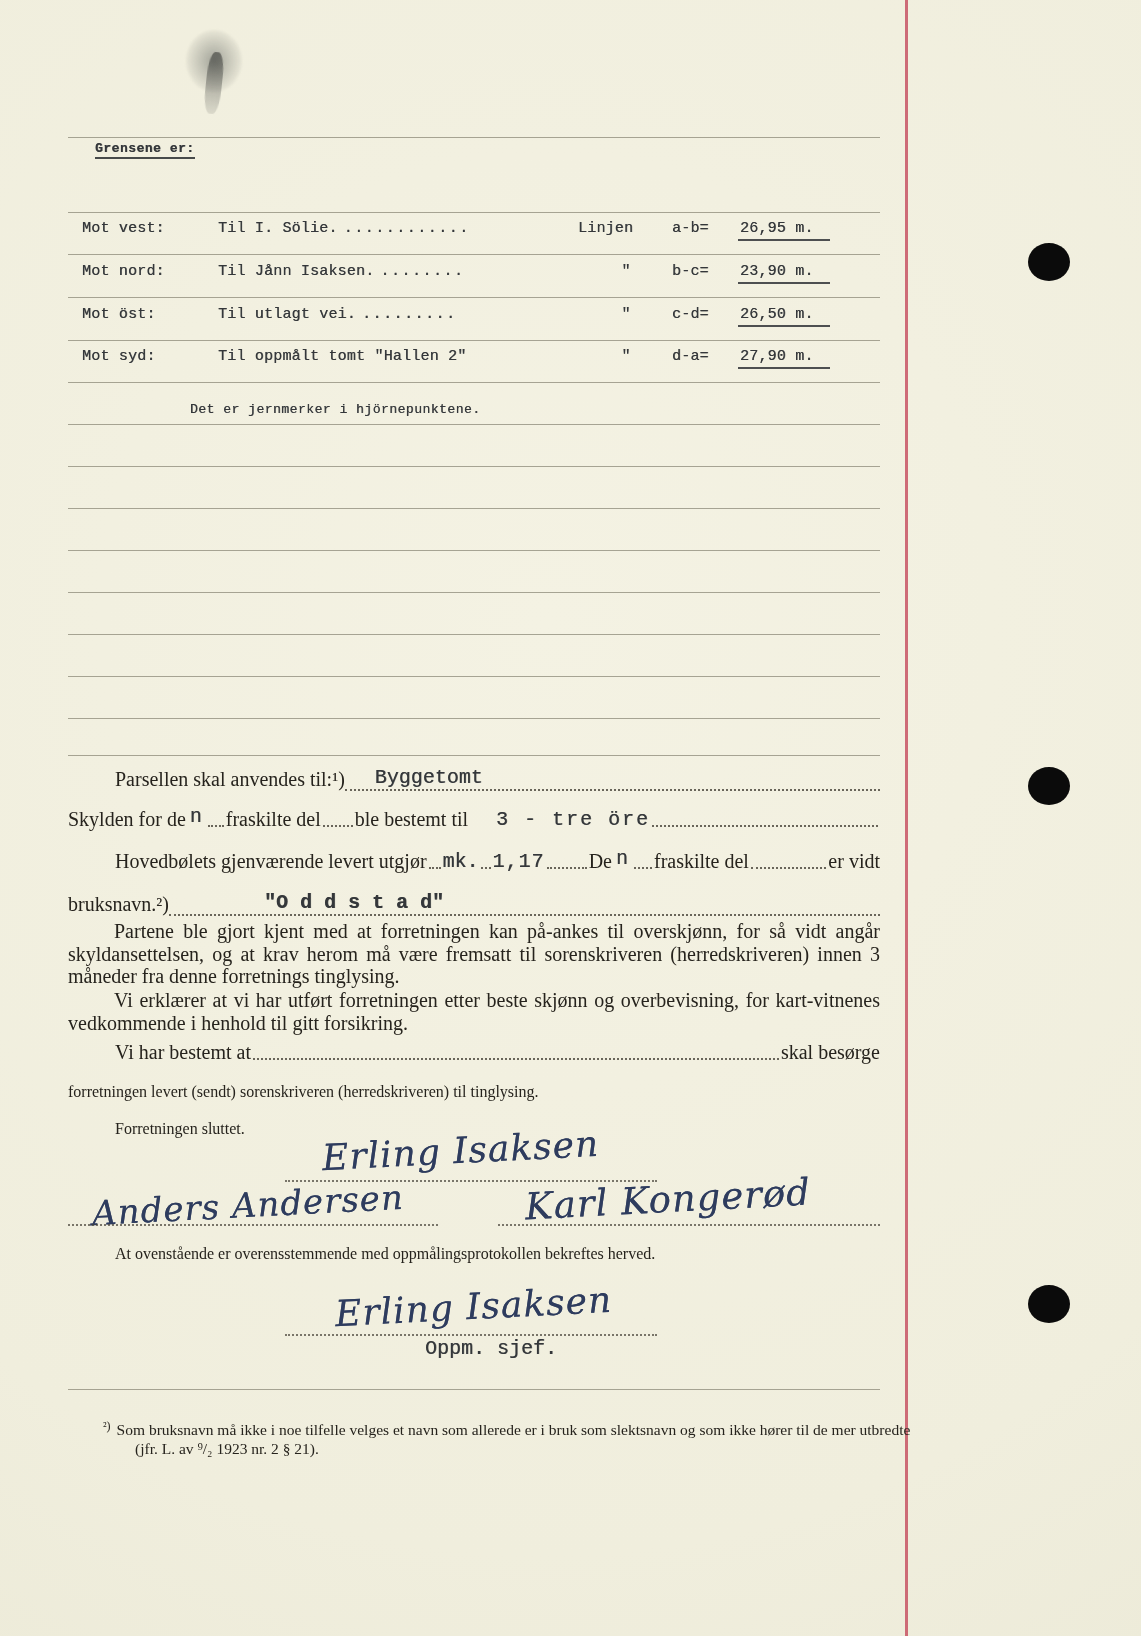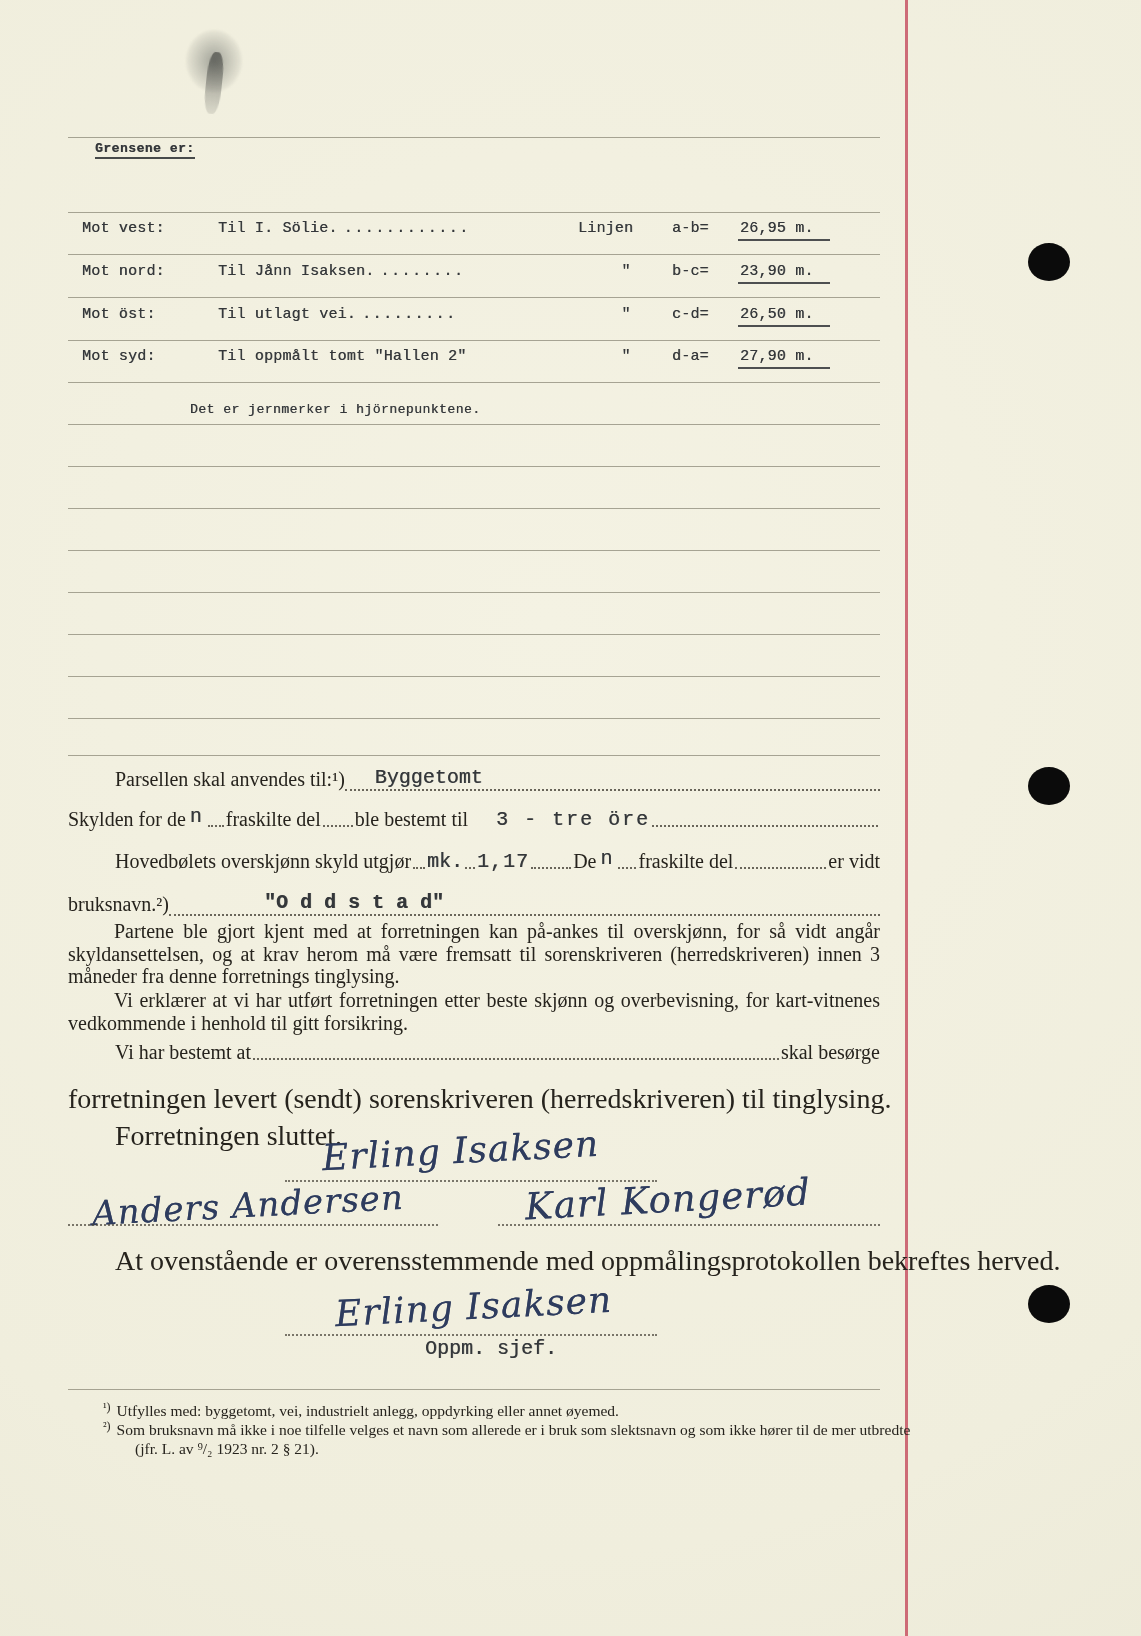--- a/index.html
+++ b/index.html
@@ -30,21 +30,21 @@
   .note{position:absolute;left:190px;top:402px;font-size:13px;letter-spacing:.5px;}
   
   .fline{position:absolute;display:flex;align-items:flex-end;font-size:20px;}
   .lead{border-bottom:2px dotted rgba(70,66,56,.8);align-self:flex-end;margin:0 2px 4px;}
   .grow{flex:1 1 auto;}
   .dotwrap{flex:1 1 auto;display:flex;align-items:baseline;border-bottom:2px dotted rgba(70,66,56,.8);}
   .typed{font-family:"Liberation Mono","DejaVu Sans Mono",monospace;color:#34373a;font-size:20px;
     text-shadow:.4px 0 0 rgba(52,55,58,.7);white-space:nowrap;}
   .ins{position:relative;top:-3px;margin:0 4px;}
   .para{position:absolute;left:68px;width:812px;font-size:20px;line-height:22.5px;text-indent:46px;text-align:justify;}
-  .pline{position:absolute;font-size:28px;}
+  .pline{position:absolute;font-size:16px;}
   
   .sig{position:absolute;font-family:"DejaVu Serif",serif;font-style:italic;color:#2e3c5e;
     transform:rotate(-3deg);letter-spacing:1px;text-shadow:0 0 .6px rgba(46,60,94,.8);white-space:nowrap;}
   .sigline{position:absolute;height:0;border-bottom:2px dotted rgba(70,66,56,.7);}
   
   .fn{position:absolute;left:103px;width:784px;font-size:15.5px;line-height:18.5px;padding-left:32px;text-indent:-32px;color:#26231d;}
   .fnm{font-size:12px;vertical-align:5px;margin-right:6px;}
 </style>
 </head>
 <body>
@@ -115,21 +115,21 @@
     <span class="typed ins">n</span>
     <span class="lead" style="width:16px"></span>
     <span class="pr">fraskilte del</span>
     <span class="lead" style="width:30px"></span>
     <span class="pr">ble bestemt til</span>
     <span class="typed" style="margin-left:28px;letter-spacing:2px">3 - tre öre</span>
     <span class="lead grow"></span>
   </div>
 
   <div class="fline" style="left:115px;top:850px;width:765px">
-    <span class="pr">Hovedbølets overskjønn skyld utgjør</span>
+    <span class="pr">Hovedbølets gjenværende levert utgjør</span>
     <span class="lead" style="width:12px"></span>
     <span class="typed">mk.</span>
     <span class="lead" style="width:10px"></span>
     <span class="typed" style="letter-spacing:1px">1,17</span>
     <span class="lead" style="width:40px"></span>
     <span class="pr">De</span>
     <span class="typed ins">n</span>
     <span class="lead" style="width:18px"></span>
     <span class="pr">fraskilte del</span>
     <span class="lead grow"></span>
@@ -163,20 +163,17 @@
   <div class="sig" style="left:525px;top:1178px;font-size:37px">Karl Kongerød</div>
   <div class="sigline" style="left:498px;top:1224px;width:382px"></div>
 
   <div class="pline pr" style="left:115px;top:1245px">At ovenstående er overensstemmende med oppmålingsprotokollen bekreftes herved.</div>
 
   <div class="sig" style="left:335px;top:1286px;font-size:36px">Erling Isaksen</div>
   <div class="sigline" style="left:285px;top:1334px;width:372px"></div>
   <div class="tw pline" style="left:425px;top:1337px;font-size:20px">Oppm. sjef.</div>
 
   <div class="rule" style="top:1389px"></div>
-  <div class="fn" style="top:1398px">
-    <span class="fnm">¹)</span><span>Utfylles med: byggetomt, vei, industrielt anlegg, oppdyrking eller annet øyemed.</span>
-  </div>
   <div class="fn" style="top:1417px">
     <span class="fnm">²)</span><span>Som bruksnavn må ikke i noe tilfelle velges et navn som allerede er i bruk som slektsnavn og som ikke hører til de mer utbredte (jfr. L. av ⁹/₂ 1923 nr. 2 § 21).</span>
   </div>
 
 </div>
 
 </body></html>

